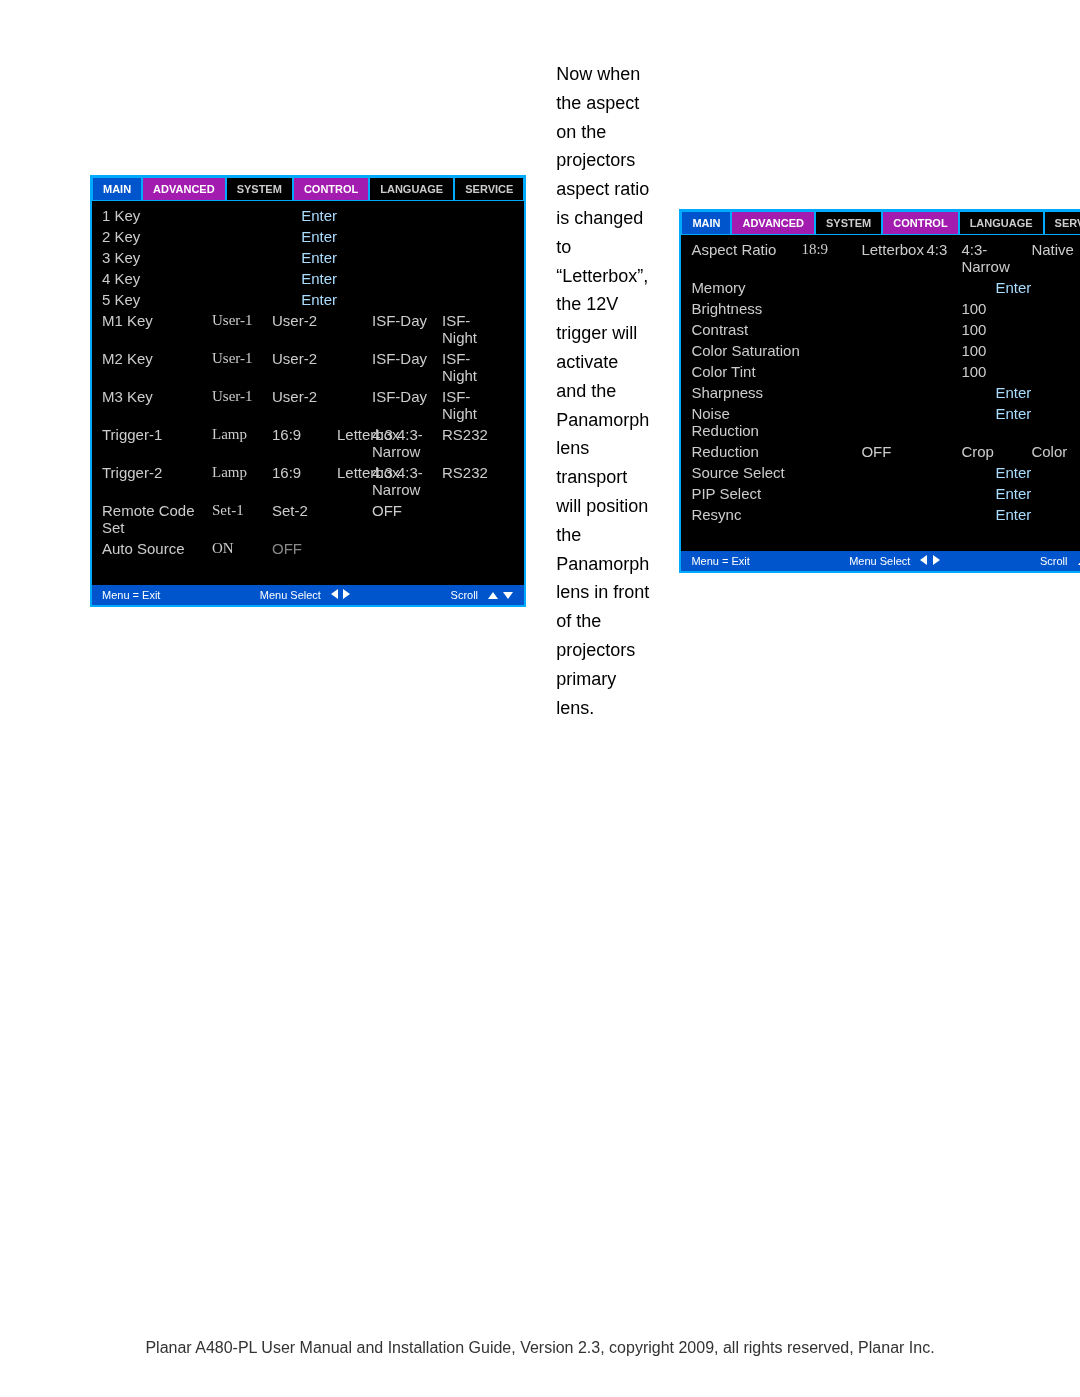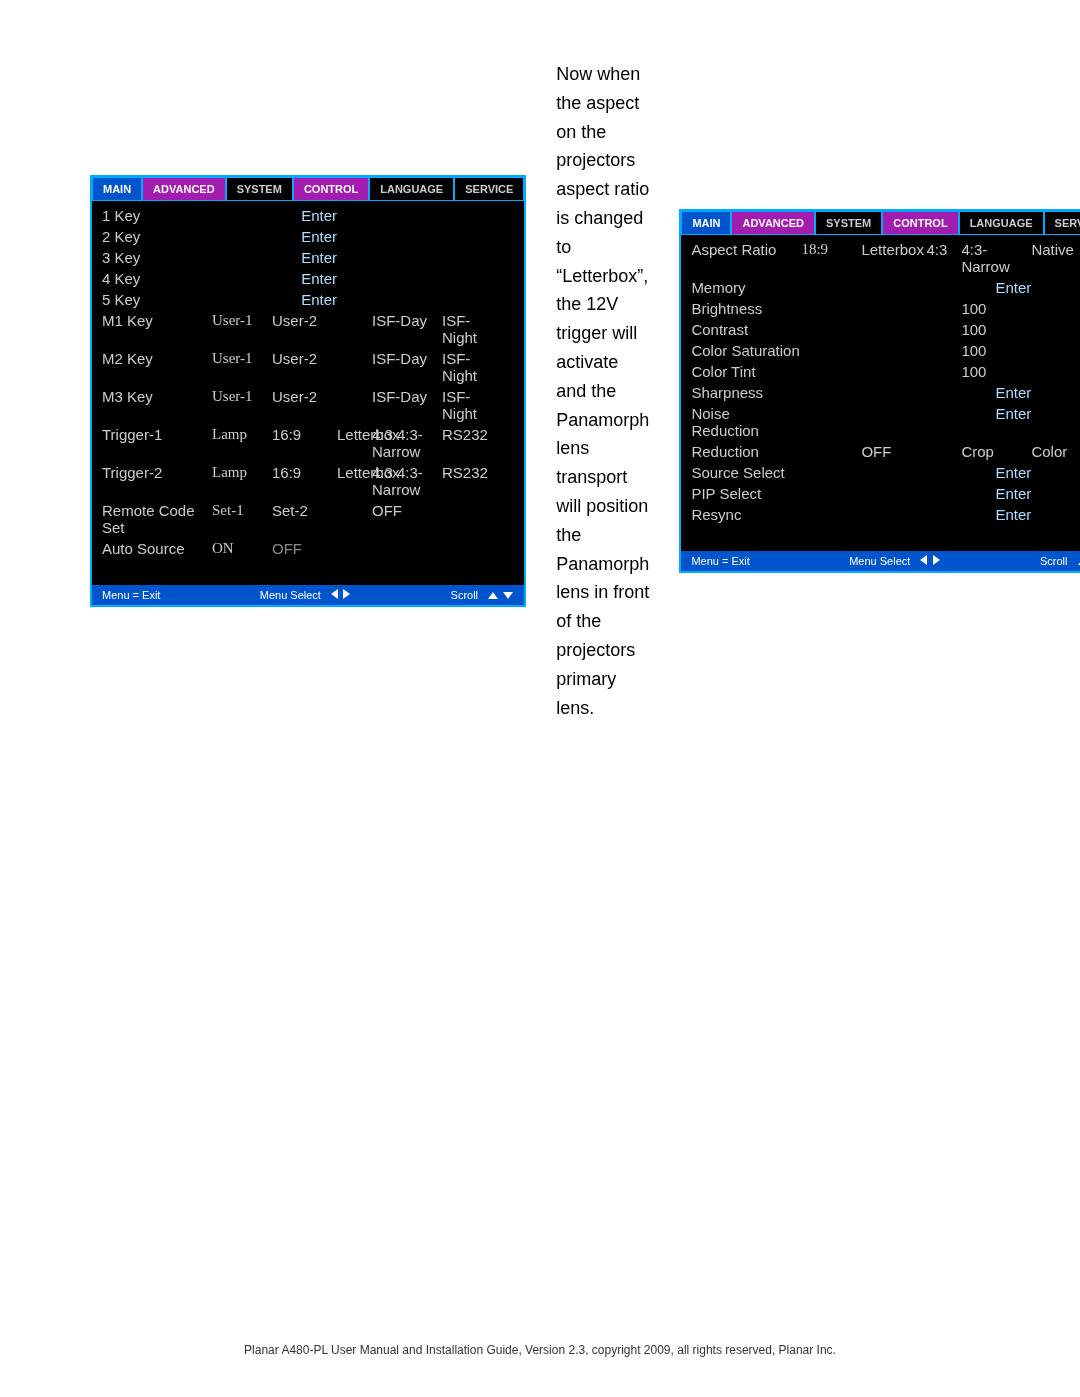--- a/index.html
+++ b/index.html
@@ -141,21 +141,21 @@
       color: #000;
       width: 100%;
       max-width: 800px;
       text-align: left;
     }
 
     
     .page-footer {
       margin-top: auto;
       padding-top: 60px;
-      font-size: 12px;
+      font-size: 16px;
       color: #333;
       text-align: center;
       width: 100%;
     }
 
     .osd-divider {
       height: 6px;
     }
   </style>
 </head>

